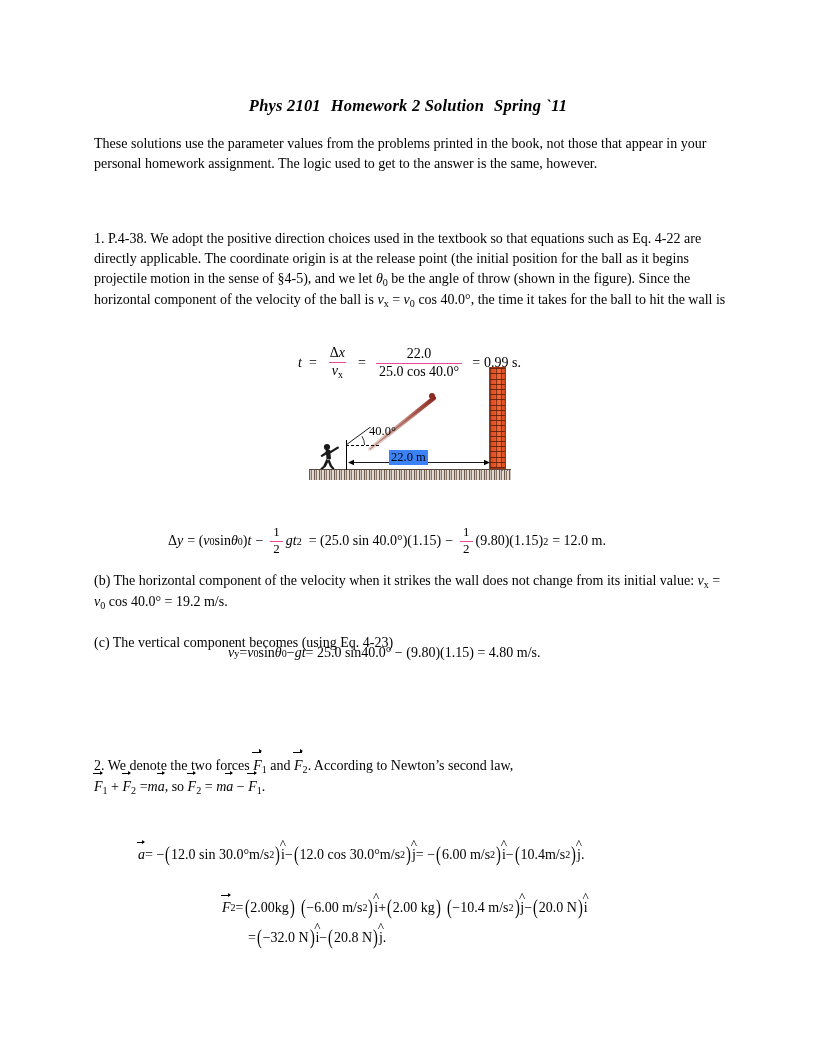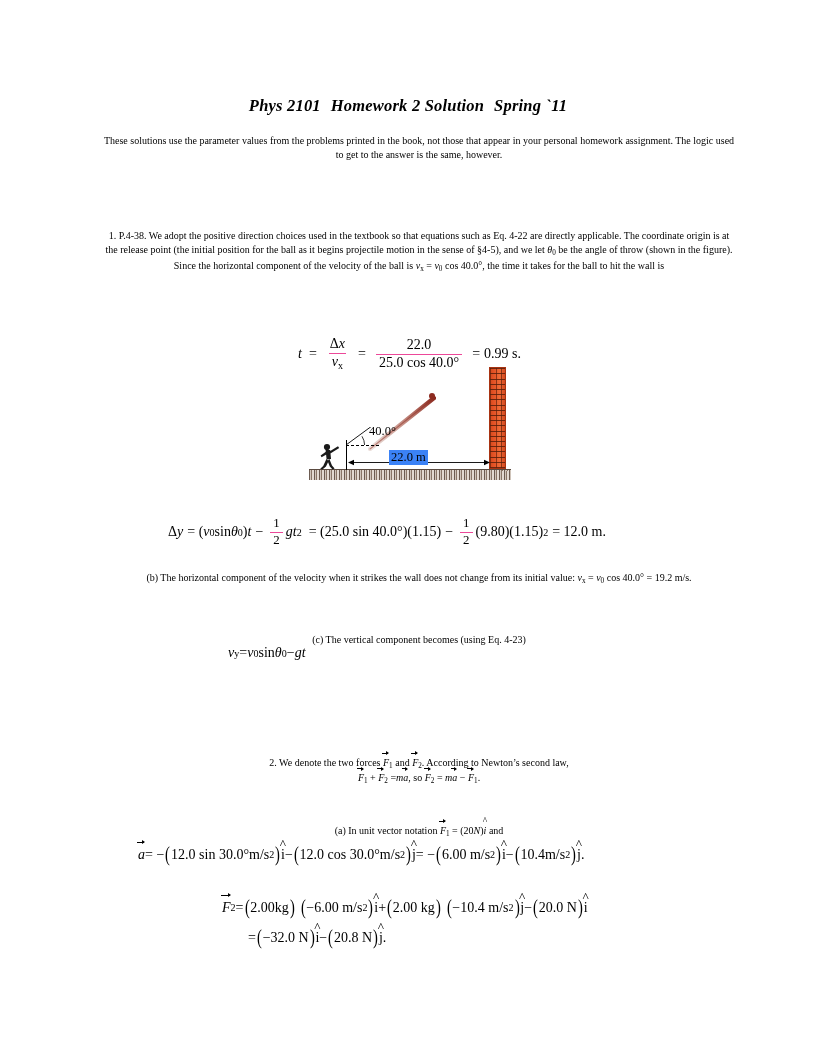--- a/index.html
+++ b/index.html
@@ -29,24 +29,23 @@
     font-style: italic;
     font-size: 16.5px;
     letter-spacing: 0.2px;
   }
   .doc-title .gap { display: inline-block; width: 10px; }
 
   .body-block {
     position: absolute;
     left: 94px;
     width: 634px;
-    font-size: 10px;
+    font-size: 14px;
     line-height: 1.43;
-    text-align: center;
-    margin-left: 8px;
+    text-align: left;
   }
   .para-intro { top: 134px; }
   .para-p1    { top: 229px; }
   .para-a     { top: 491px; }
   .para-b     { top: 571px; }
   .para-c     { top: 633px; }
   .para-d     { top: 685px; }
   .para-2     { top: 756px; }
   .para-2a    { top: 824px; }
   .para-there { top: 880px; }
@@ -113,21 +112,21 @@
   .eq-vy  { left: 228px; top: 645px; }
   .eq-acc { left: 138px; top: 843px; }
   .eq-F2a { left: 222px; top: 896px; }
   .eq-F2b { left: 248px; top: 926px; }
 
   .frac {
     display: inline-flex;
     flex-direction: column;
     align-items: center;
     vertical-align: middle;
-    margin: 8px 3px;
+    margin: 17px 3px;
     line-height: 1.06;
   }
   .frac .num {
     padding: 0 3px 1px 3px;
   }
   .frac .den {
     border-top: 1px solid #ec4899;
     padding: 1px 3px 0 3px;
   }
   .frac.small { font-size: 0.92em; }
@@ -376,26 +375,26 @@
     <i class="v">v</i>
       <span class="sub">y</span>
     <span> = </span>
     <i class="v">v</i>
       <span class="sub">0</span>
     <span> sin </span>
     <i class="v">θ</i>
       <span class="sub">0</span>
     <span> − </span>
     <i class="v">gt</i>
+    <span> = 25.0 sin40.0° − (9.80)(1.15) = 4.80 m/s.</span>
   </div>
 
 
   <div class="body-block para-2"><span>2. We denote the two forces  </span><span class="vec">F</span><span class="sub">1</span><span>  and  </span><span class="vec">F</span><span class="sub">2</span><span>.  According to Newton’s second law,</span><br><span class="vec">F</span><span class="sub">1</span><span> + </span><span class="vec">F</span><span class="sub">2</span><span> =</span><i class="v">m</i><span class="vec">a</span><span>, so  </span><span class="vec">F</span><span class="sub">2</span><span> = </span><i class="v">m</i><span class="vec">a</span><span> − </span><span class="vec">F</span><span class="sub">1</span><span>.</span></div>
 
-  <div class="body-block para-2a"><span>(a) In unit vector notation  </span><span class="vec">F</span><span class="sub">1</span><span> = (20</span><i class="v">N</i><span>)</span><span class="hat"><i class="v">i</i></span><span> and</span></div>
 
   <div class="eq eq-acc">
     <span class="vec">a</span>
     <span> = −</span>
     <span class="paren-big">(</span>
       <span>12.0 sin 30.0°m/s</span>
       <span class="sup">2</span>
       <span class="paren-big">)</span>
       <span class="hat"><span>i</span></span>
     <span> − </span>

